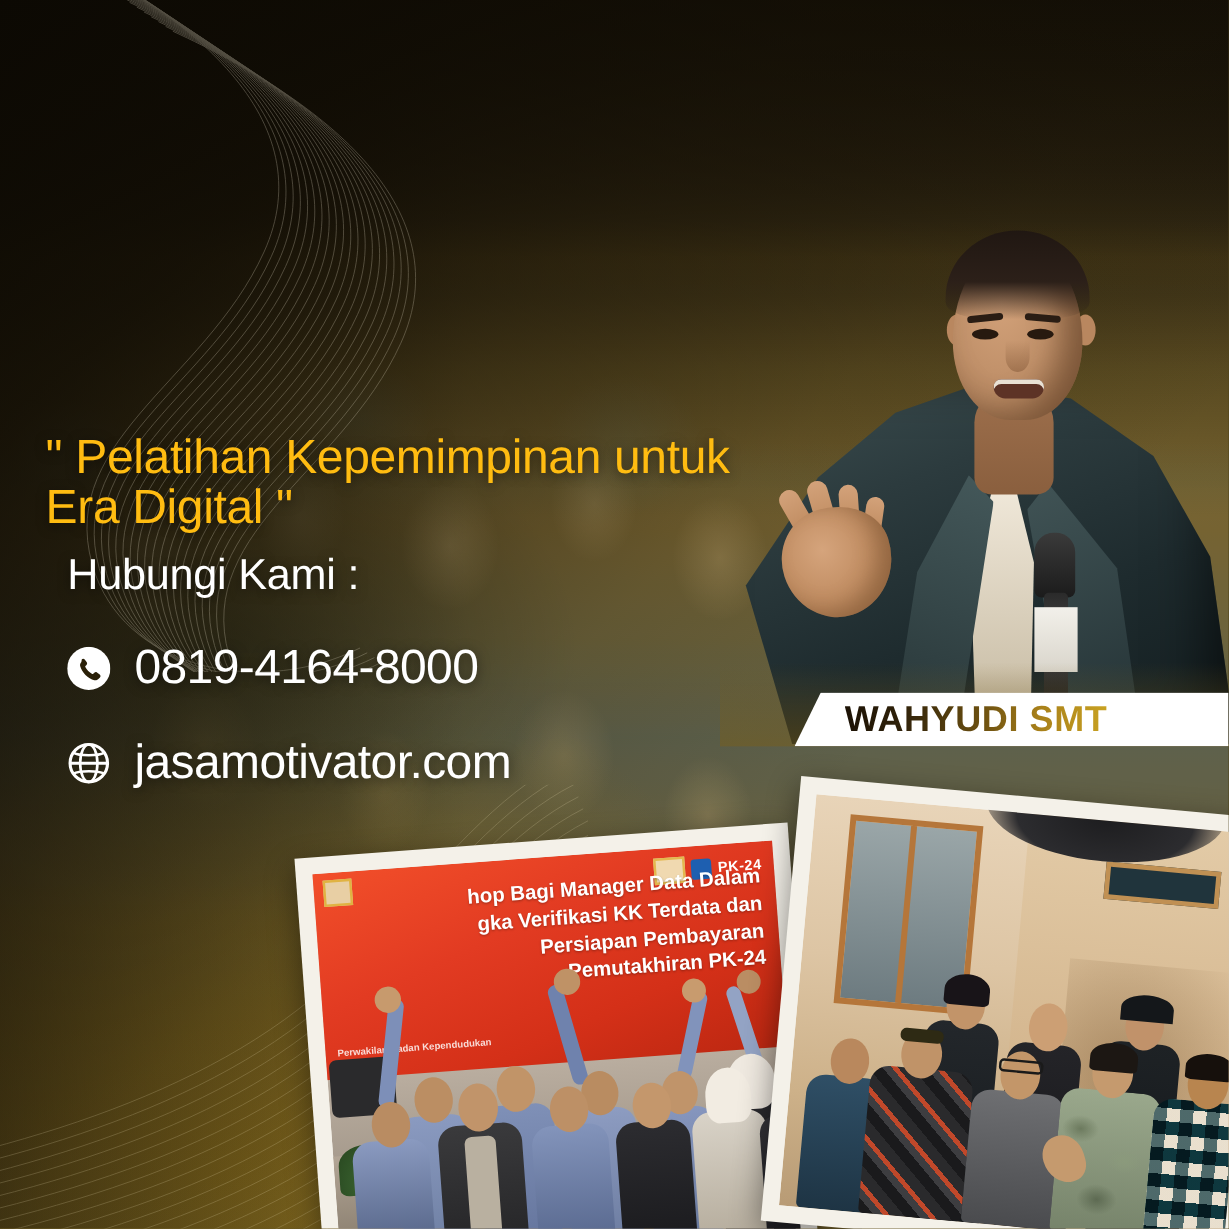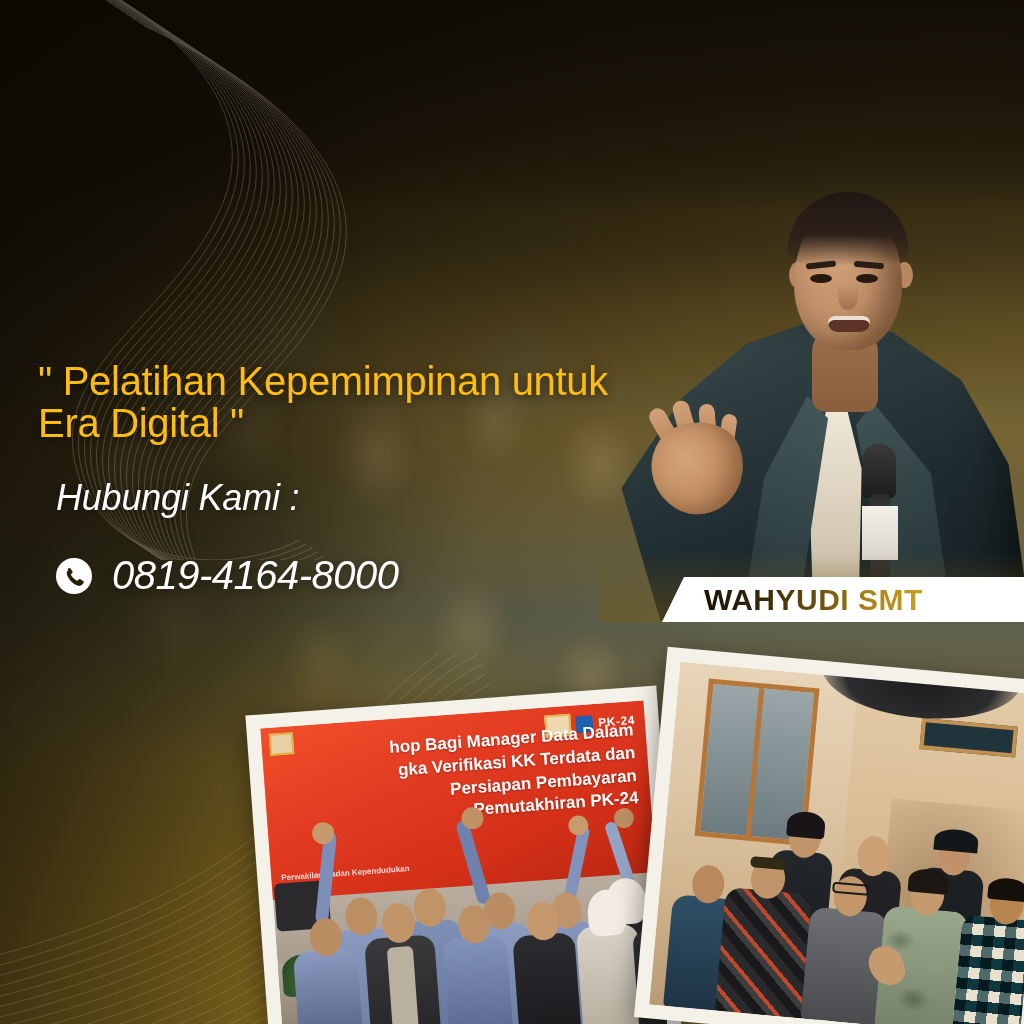--- a/index.html
+++ b/index.html
@@ -203,21 +203,21 @@
 
   .subtitle {
     position:absolute; left:38px; top:360px; width:640px;
     color:#ffbc11;
     font-size:40px; line-height:1.06; font-weight:400;
     letter-spacing:-.3px;
     text-shadow:0 2px 10px rgba(0,0,0,.5);
   }
 
   
-  .contact { position:absolute; left:56px; top:477px; width:520px;font-style:italic; }
+  .contact { position:absolute; left:56px; top:458px; width:520px; }
   .contact-title {
     color:#ffffff; font-size:36px; font-weight:400; letter-spacing:-.2px;
     text-shadow:0 2px 10px rgba(0,0,0,.5);
   }
   .contact-row {
     display:flex; align-items:center; gap:20px;
     margin-top:34px;
   }
   .contact-row .c-text {
     color:#ffffff; font-size:40px; font-weight:400; letter-spacing:-.5px;
@@ -394,20 +394,30 @@
     <div class="contact-title">Hubungi Kami :</div>
 
     <div class="contact-row">
       <svg class="ci" viewBox="0 0 36 36">
         <circle cx="18" cy="18" r="18" fill="#ffffff"></circle>
         <path d="M12.2 10.4c.7-.7 1.8-.6 2.4.2l1.7 2.3c.5.7.4 1.6-.2 2.2l-.9.9c-.2.2-.3.6-.1.9.6 1.2 1.4 2.3 2.4 3.3 1 1 2.1 1.8 3.3 2.4.3.2.7.1.9-.1l.9-.9c.6-.6 1.5-.7 2.2-.2l2.3 1.7c.8.6.9 1.7.2 2.4l-1.3 1.3c-.9.9-2.2 1.3-3.4 1-2.6-.6-5.2-2.2-7.4-4.4-2.2-2.2-3.8-4.8-4.4-7.4-.3-1.2.1-2.5 1-3.4z" fill="#2a2008"></path>
       </svg>
       <div class="c-text">0819-4164-8000</div>
     </div>
 
+    <div class="contact-row">
+      <svg class="ci" viewBox="0 0 36 36">
+        <circle cx="18" cy="18" r="15.6" fill="none" stroke="#ffffff" stroke-width="2.6"></circle>
+        <ellipse cx="18" cy="18" rx="7.2" ry="15.6" fill="none" stroke="#ffffff" stroke-width="2.2"></ellipse>
+        <line x1="2.4" y1="18" x2="33.6" y2="18" stroke="#ffffff" stroke-width="2.4"></line>
+        <path d="M5.4 9.4 C9.6 12 26.4 12 30.6 9.4" fill="none" stroke="#ffffff" stroke-width="2.1"></path>
+        <path d="M5.4 26.6 C9.6 24 26.4 24 30.6 26.6" fill="none" stroke="#ffffff" stroke-width="2.1"></path>
+      </svg>
+      <div class="c-text">jasamotivator.com</div>
+    </div>
   </div>
 
   <div class="photo-card card-left">
     <div class="inner">
       <div class="lp-bg"></div>
       <div class="lp-banner"></div>
 
       <div class="lp-frame2"></div>
       <div class="lp-logo">
         <div class="frame"></div>

